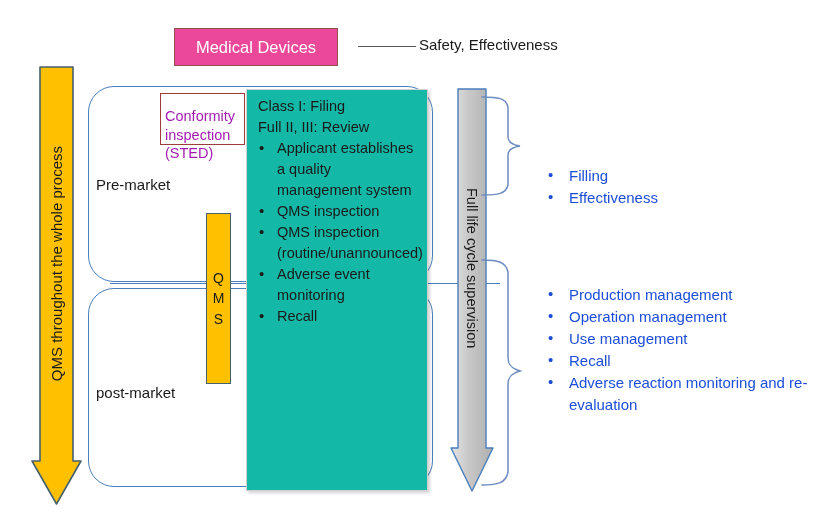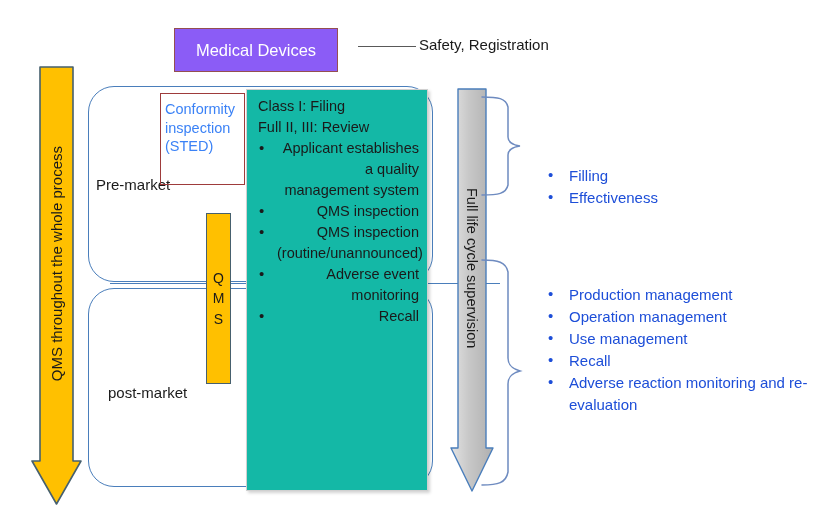--- a/index.html
+++ b/index.html
@@ -15,22 +15,22 @@
     font-family: "Liberation Sans", sans-serif;
     color: #1a1a1a;
   }
 
   
   #title-box {
     position: absolute;
     left: 174px;
     top: 28px;
     width: 164px;
-    height: 44px;
-    background: #8b5cf6;
+    height: 38px;
+    background: #ec4899;
     border: 1px solid #944F51;
     box-sizing: border-box;
     display: flex;
     align-items: center;
     justify-content: center;
     color: #ffffff;
     font-size: 16.5px;
   }
   #title-connector {
     position: absolute;
@@ -86,44 +86,44 @@
   }
   #pre-market-box { left: 88px; top: 86px; width: 345px; height: 196px; }
   #post-market-box { left: 88px; top: 288px; width: 345px; height: 199px; }
   .market-label {
     position: absolute;
     font-size: 15px;
     color: #1a1a1a;
     white-space: nowrap;
   }
   #pre-market-label { left: 96px; top: 176px; text-align: right; }
-  #post-market-label { left: 108px; top: 384px; text-align: right; }
+  #post-market-label { left: 96px; top: 384px; text-align: right; }
 
   
   #mid-connector {
     position: absolute;
     left: 110px;
     top: 283px;
     width: 390px;
     height: 0;
     border-top: 1.6px solid #4A7EBB;
   }
 
   
   #conformity-box {
     position: absolute;
     left: 160px;
     top: 93px;
     width: 85px;
-    height: 92px;
+    height: 52px;
     box-sizing: border-box;
     border: 1.4px solid #9E3B3B;
     background: transparent;
-    padding: 6px 4px 0 4px;
-    color: #3b82f6;
+    padding: 13px 4px 0 4px;
+    color: #a21caf;
     font-size: 14.5px;
     line-height: 1.28;
   }
 
   
   #qms-bar {
     position: absolute;
     left: 206px;
     top: 213px;
     width: 25px;
@@ -155,21 +155,20 @@
     font-size: 14.5px;
     line-height: 1.45;
     color: #1a1a1a;
     overflow: hidden;
   }
   #detail-panel .plain-line { margin: 0 0 0 3px; }
   #detail-panel ul {
     list-style: none;
     margin: 0;
     padding: 0;
-    text-align: right;
   }
   #detail-panel li {
     position: relative;
     padding-left: 22px;
     margin: 0;
   }
   #detail-panel li::before {
     content: "\2022";
     position: absolute;
     left: 4px;
@@ -236,21 +235,21 @@
   #premarket-outcomes { left: 544px; top: 165px; }
   #postmarket-outcomes { left: 544px; top: 284px; }
 </style>
 </head>
 <body>
 
 <div id="title-box">
   <span>Medical Devices</span>
 </div>
 <div id="title-connector"></div>
-<div id="title-right-label">Safety, Registration</div>
+<div id="title-right-label">Safety, Effectiveness</div>
 
 <div id="qms-process-arrow">
   <svg width="51" height="440" viewBox="0 0 51 440">
     <polygon points="9,1 42,1 42,395 50,395 25.5,438 1,395 9,395" fill="#FFC000" stroke="#46606E" stroke-width="1.6" stroke-linejoin="round"></polygon>
   </svg>
   <div class="arrow-label">
     <span>QMS throughout the whole process</span>
   </div>
 </div>
 

